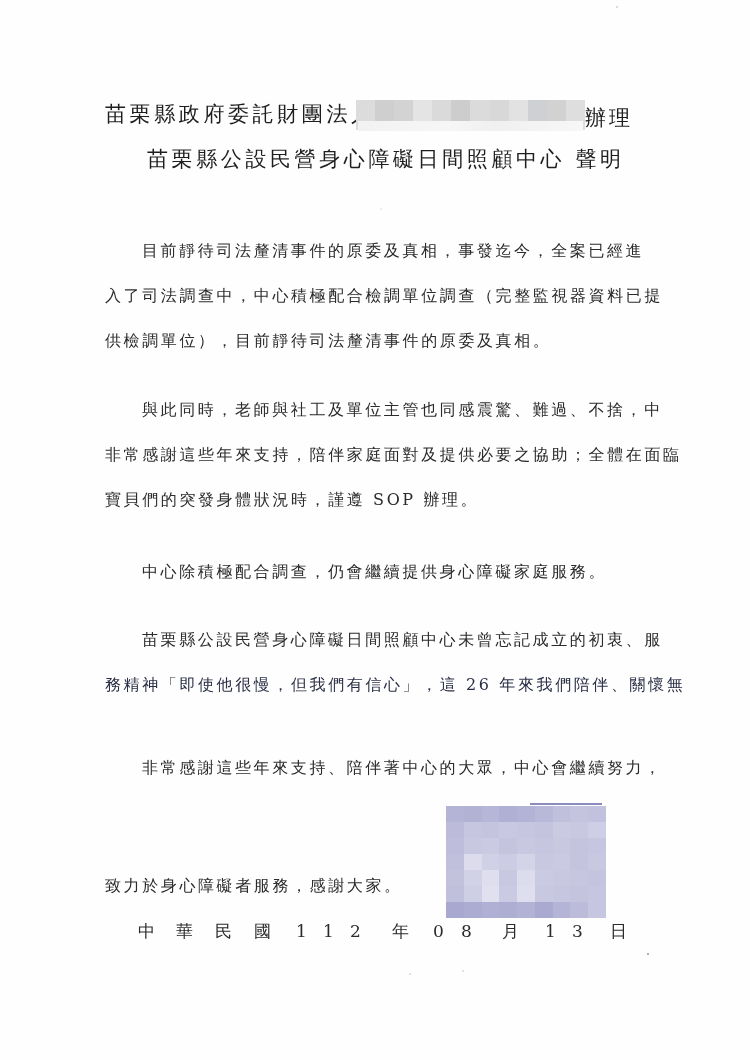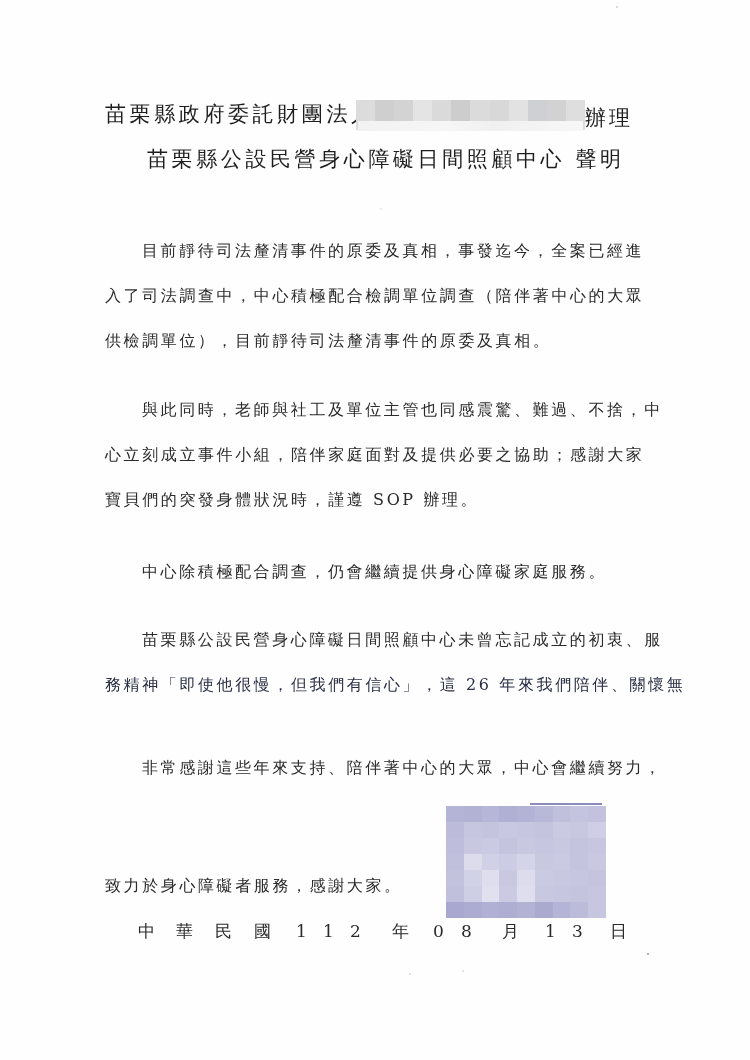--- a/index.html
+++ b/index.html
@@ -119,25 +119,25 @@
     <span style="background:#cfd0d3"></span>
     <span style="background:#d2d2d2"></span>
     <span style="background:#dedede"></span>
   </div>
   <div class="redact-title-under"></div>
   <div class="title-tail">辦理</div>
 
   <div class="line title title2">苗栗縣公設民營身心障礙日間照顧中心 聲明</div>
 
   <div class="line body-text indent" style="top:243px">目前靜待司法釐清事件的原委及真相，事發迄今，全案已經進</div>
-  <div class="line body-text flush" style="top:288px">入了司法調查中，中心積極配合檢調單位調查（陪伴著中心的大眾</div>
+  <div class="line body-text flush" style="top:288px">入了司法調查中，中心積極配合檢調單位調查（完整監視器資料已提</div>
   <div class="line body-text indent" style="top:402px">與此同時，老師與社工及單位主管也同感震驚、難過、不捨，中</div>
 
   <div class="line body-text flush" style="top:333px">供檢調單位），目前靜待司法釐清事件的原委及真相。</div>
-  <div class="line body-text flush" style="top:447px">心立刻成立事件小組，陪伴家庭面對及提供必要之協助；感謝大家</div>
+  <div class="line body-text flush" style="top:447px">非常感謝這些年來支持，陪伴家庭面對及提供必要之協助；全體在面臨</div>
   <div class="line body-text indent" style="top:564px">中心除積極配合調查，仍會繼續提供身心障礙家庭服務。</div>
 
   <div class="line body-text flush" style="top:492px">寶貝們的突發身體狀況時，謹遵 SOP 辦理。</div>
 
   <div class="line body-text indent" style="top:632px">苗栗縣公設民營身心障礙日間照顧中心未曾忘記成立的初衷、服</div>
   <div class="line body-text flush" style="top:677px; color:#2a2f45">務精神「即使他很慢，但我們有信心」，這 26 年來我們陪伴、關懷無</div>
 
   <div class="line body-text indent" style="top:760px">非常感謝這些年來支持、陪伴著中心的大眾，中心會繼續努力，</div>
   <div class="line body-text flush" style="top:878px">致力於身心障礙者服務，感謝大家。</div>
 

